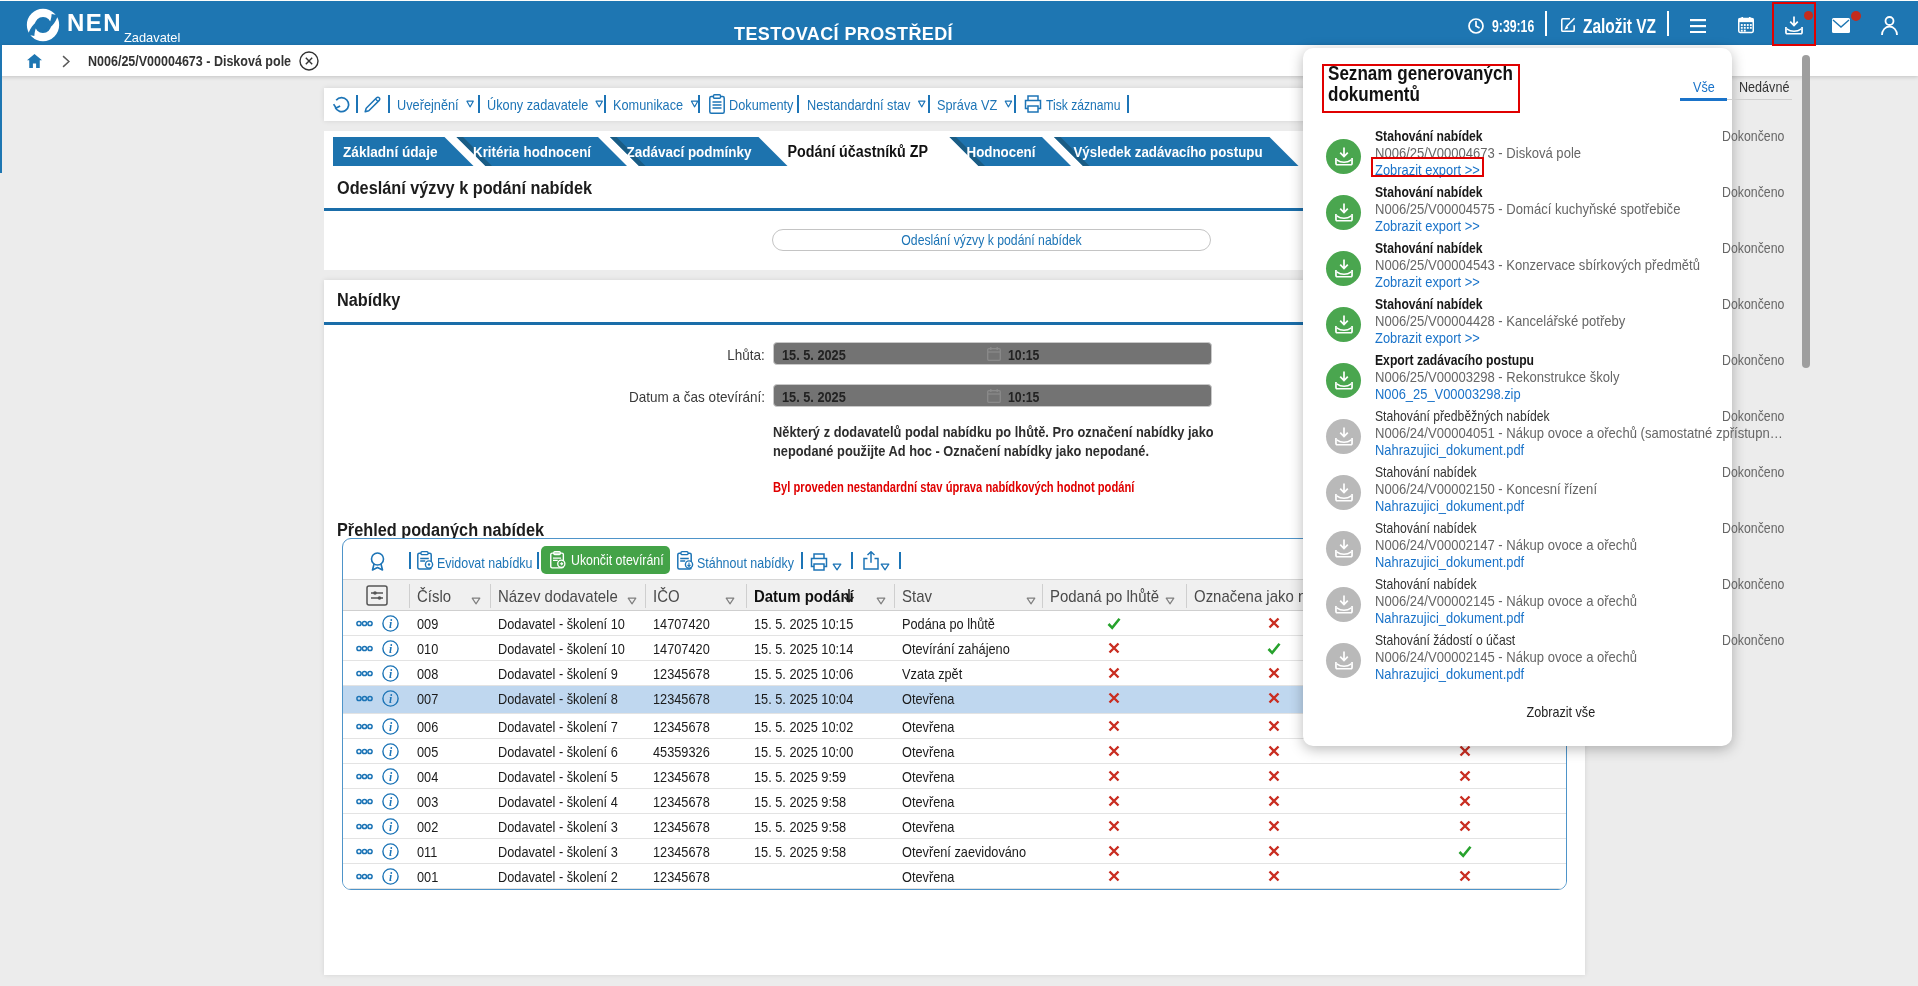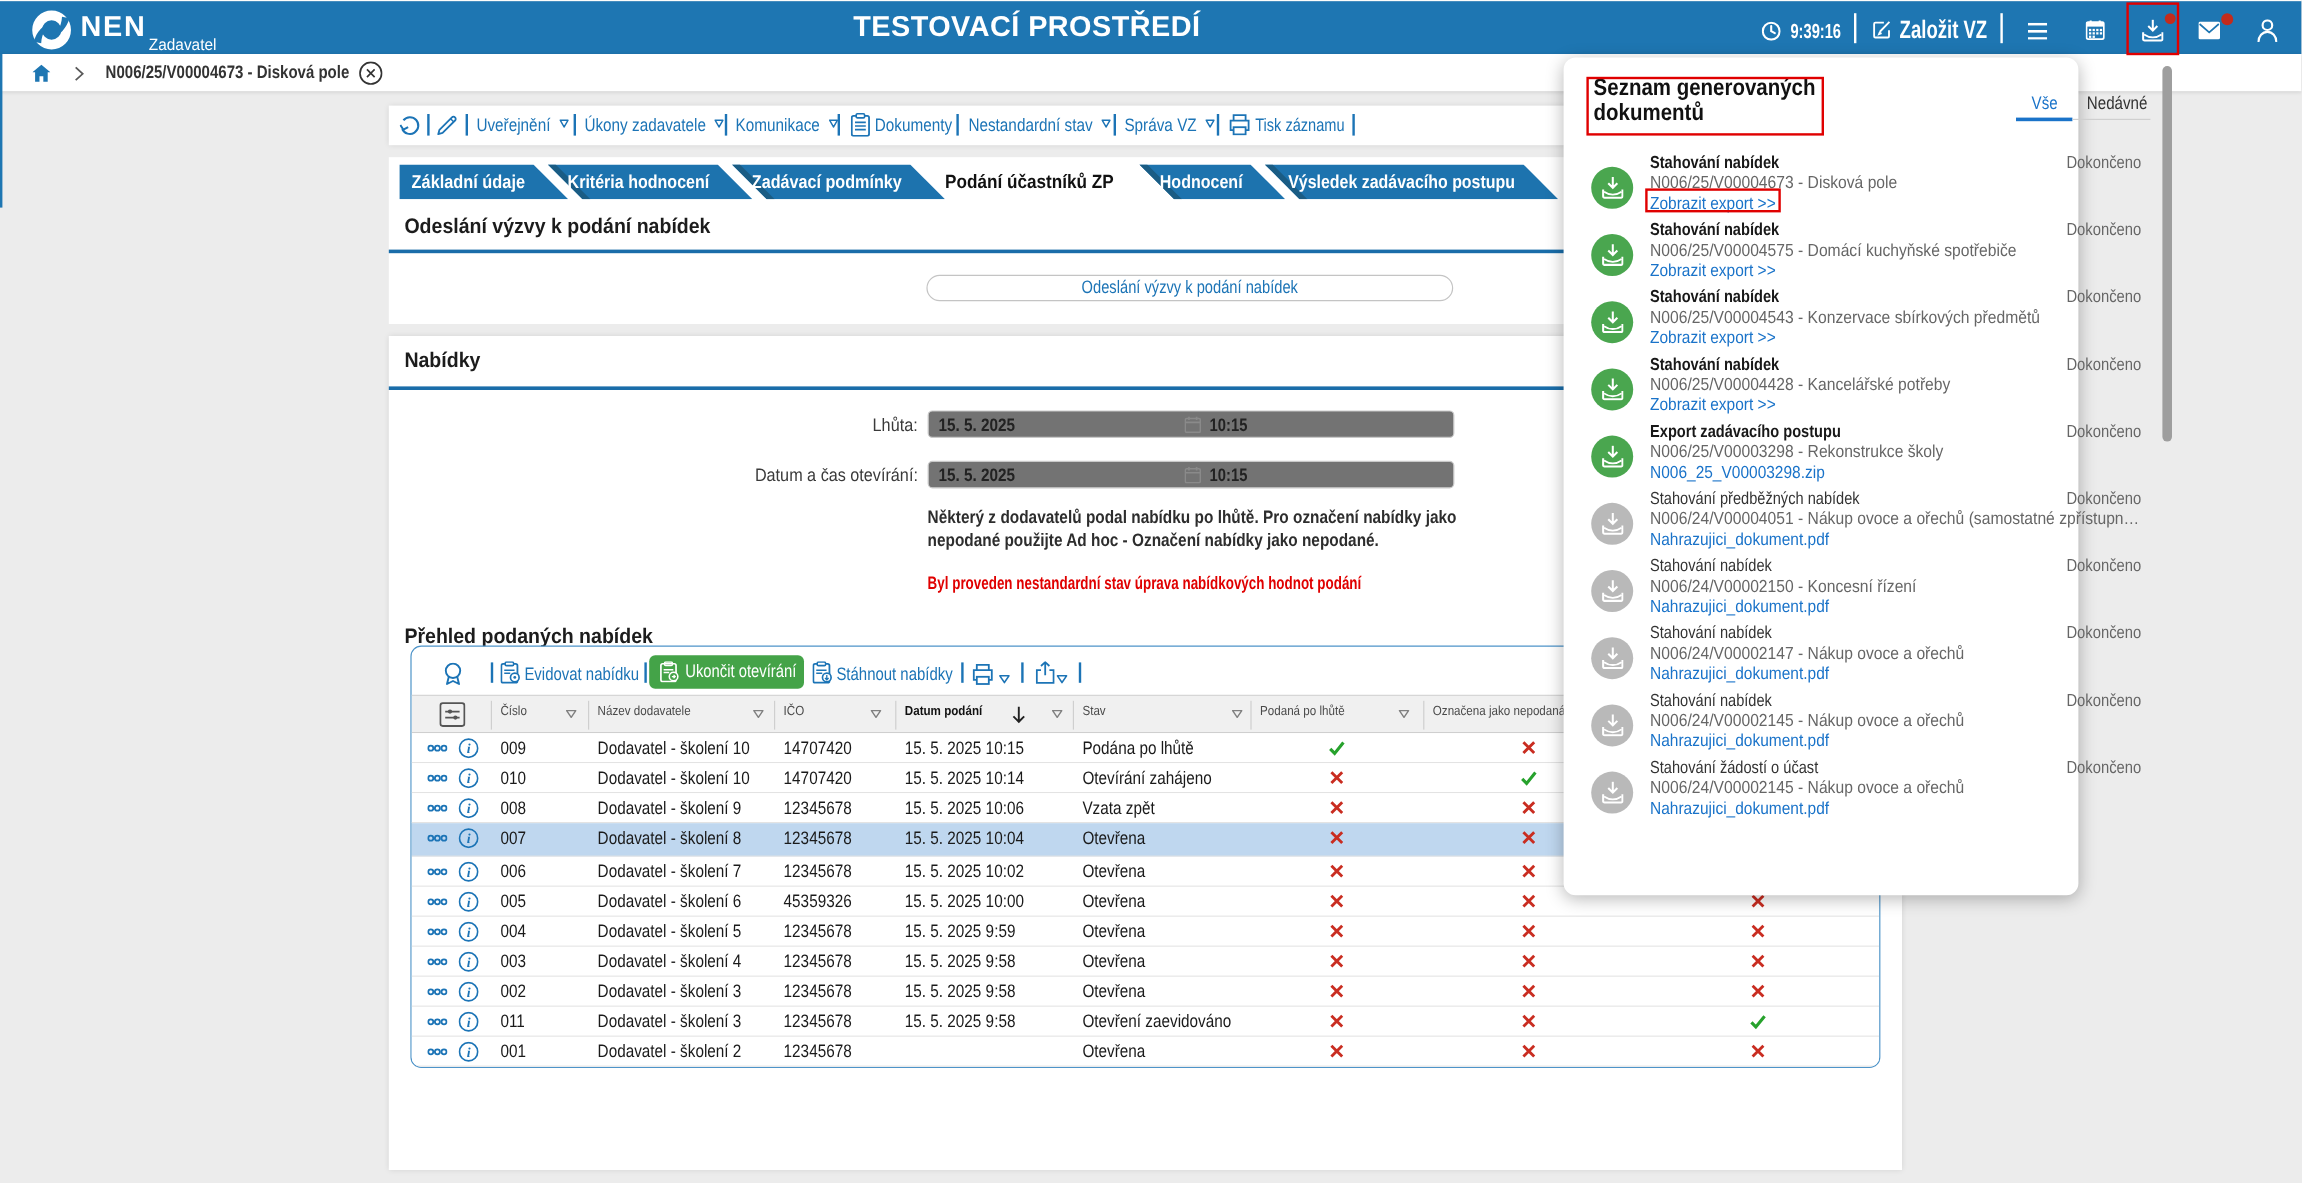--- a/index.html
+++ b/index.html
@@ -2,21 +2,21 @@
 <html lang="cs"><head>
 <meta charset="utf-8">
 <title>NEN</title>
 <style>
 * { margin:0; padding:0; box-sizing:border-box; }
 html,body { width:1918px; height:986px; overflow:hidden; }
 body { background:#ececec; font-family:"Liberation Sans", sans-serif; color:#1f1f1f; position:relative; }
 .abs { position:absolute; }
 
 #hdr { position:absolute; left:0; top:1px; width:1918px; height:44px; background:#1e76b2; }
-#hdr .title { position:absolute; left:711px; top:8px; width:242px; text-align:left; color:#fff; font-size:24px; font-weight:bold; letter-spacing:0.4px; white-space:nowrap; }
+#hdr .title { position:absolute; left:711px; top:23px; width:242px; text-align:right; color:#fff; font-size:18px; font-weight:bold; letter-spacing:0.4px; white-space:nowrap; }
 #nen { position:absolute; left:67px; top:8px; color:#fff; font-size:24px; font-weight:bold; letter-spacing:1.5px; }
 #zadavatel { position:absolute; left:124px; top:29px; color:#fff; font-size:13.5px; transform:scaleX(0.95); transform-origin:0 50%; }
 #clocktime { position:absolute; left:1492px; top:16px; color:#fff; font-size:17px; font-weight:bold; transform:scaleX(0.72); transform-origin:0 50%; }
 #zalozit { position:absolute; left:1583px; top:13px; color:#fff; font-size:21px; font-weight:bold; transform:scaleX(0.736); transform-origin:0 50%; }
 .hsep { position:absolute; top:10px; width:2px; height:25px; background:#fff; }
 .badge { position:absolute; width:10px; height:10px; border-radius:50%; background:#c42b1c; }
 .redbox { position:absolute; border:2px solid #e00000; }
 
 #crumb { position:absolute; left:0; top:45px; width:1918px; height:31px; background:#fff; box-shadow:0 1px 4px rgba(0,0,0,0.18); }
 #crumbtext { position:absolute; left:88px; top:7px; font-size:15px; font-weight:bold; color:#333; transform:scaleX(0.834); transform-origin:0 50%; white-space:nowrap; }
@@ -34,21 +34,21 @@
 .bluline { position:absolute; left:324px; width:1261px; height:3px; background:#1a6da9; }
 #btnOdeslani { position:absolute; left:772px; top:229px; width:439px; height:22px; border:1px solid #c4c4c4; border-radius:11px; background:#fff; color:#1c74b6; font-size:15px; text-align:center; line-height:20px; }
 .flabel { position:absolute; font-size:15px; color:#3a3a3a; right:1153px; white-space:nowrap; transform:scaleX(0.9); transform-origin:100% 50%; }
 .ffield { position:absolute; left:773px; width:439px; height:23px; background:#737373; border:1px solid #c9c9c9; border-radius:4px; font-size:15px; font-weight:bold; color:#222; }
 .ffield .d { position:absolute; left:8px; top:3px; transform:scaleX(0.85); transform-origin:0 50%; }
 .ffield .t { position:absolute; left:234px; top:3px; transform:scaleX(0.82); transform-origin:0 50%; }
 #note { position:absolute; left:773px; top:423px; width:516px; font-size:15px; font-weight:bold; color:#2d2d2d; line-height:18.6px; text-align:justify; transform:scaleX(0.854); transform-origin:0 0; }
 #redline { position:absolute; left:773px; top:478px; font-size:15px; font-weight:bold; color:#e00000; white-space:nowrap; transform:scaleX(0.745); transform-origin:0 50%; }
 
 #card { position:absolute; left:342px; top:538px; width:1225px; height:352px; border:1px solid #4e94c9; border-radius:9px; background:#fff; overflow:hidden; }
-#thead { position:absolute; left:0; top:40px; width:1223px; height:32px; background:#f0f0f0; border-top:1px solid #d6d6d6; border-bottom:1px solid #cfcfcf; font-size:11px; color:#4a4a4a; }
+#thead { position:absolute; left:0; top:40px; width:1223px; height:32px; background:#f0f0f0; border-top:1px solid #d6d6d6; border-bottom:1px solid #cfcfcf; font-size:17px; color:#4a4a4a; }
 .thc { position:absolute; top:7px; white-space:nowrap; transform:scaleX(0.88); transform-origin:0 50%; }
 .thsep { position:absolute; top:4px; width:1px; height:24px; background:#cfcfcf; }
 .trow { position:absolute; left:0; width:1223px; height:25px; border-bottom:1px solid #e3e3e3; font-size:15px; color:#1a1a1a; background:#fff; }
 .trow.sel { height:28px; }
 .trow.sel { background:#bfd7ef; }
 .tc { position:absolute; top:4px; white-space:nowrap; }
 
 .ctool { position:absolute; font-size:15px; color:#1c74b6; white-space:nowrap; transform:scaleX(0.83); transform-origin:0 50%; }
 .csep { position:absolute; width:1.5px; background:#1c74b6; }
 #greenbtn { position:absolute; left:198px; top:7px; width:129px; height:28px; background:#44a348; border-radius:5px; color:#fff; font-size:15px; }
@@ -792,15 +792,16 @@
     <path d="M1 11.5 v6 a1.2 1.2 0 0 0 1.2 1.2 h14.6 a1.2 1.2 0 0 0 1.2-1.2 v-6" fill="none" stroke="#fff" stroke-width="1.8"></path>
     <path d="M1.8 13.5 q3.5 2.5 7.7 2.5 q4.2 0 7.7-2.5" fill="none" stroke="#fff" stroke-width="1.6"></path>
   </svg>
       </div>
   <div class="ddt1 n">Stahování žádostí o účast</div>
   <div class="ddt2">N006/24/V00002145 - Nákup ovoce a ořechů</div>
   <div class="ddt3">Nahrazujici_dokument.pdf</div>
   <div class="dds">Dokončeno</div>
 </div>
 <div class="redbox" style="left:68px;top:109px;width:113px;height:20px;"></div>
+<div style="position:absolute;left:0;top:655px;width:515px;text-align:center;font-size:15px;color:#222;"><span class="cx" style="transform:scaleX(0.84);transform-origin:50% 50%;">Zobrazit vše</span></div>
 </div>
 
 <div class="redbox" style="left:1772px;top:2px;width:44px;height:44px;"></div>
 
 </body></html>

